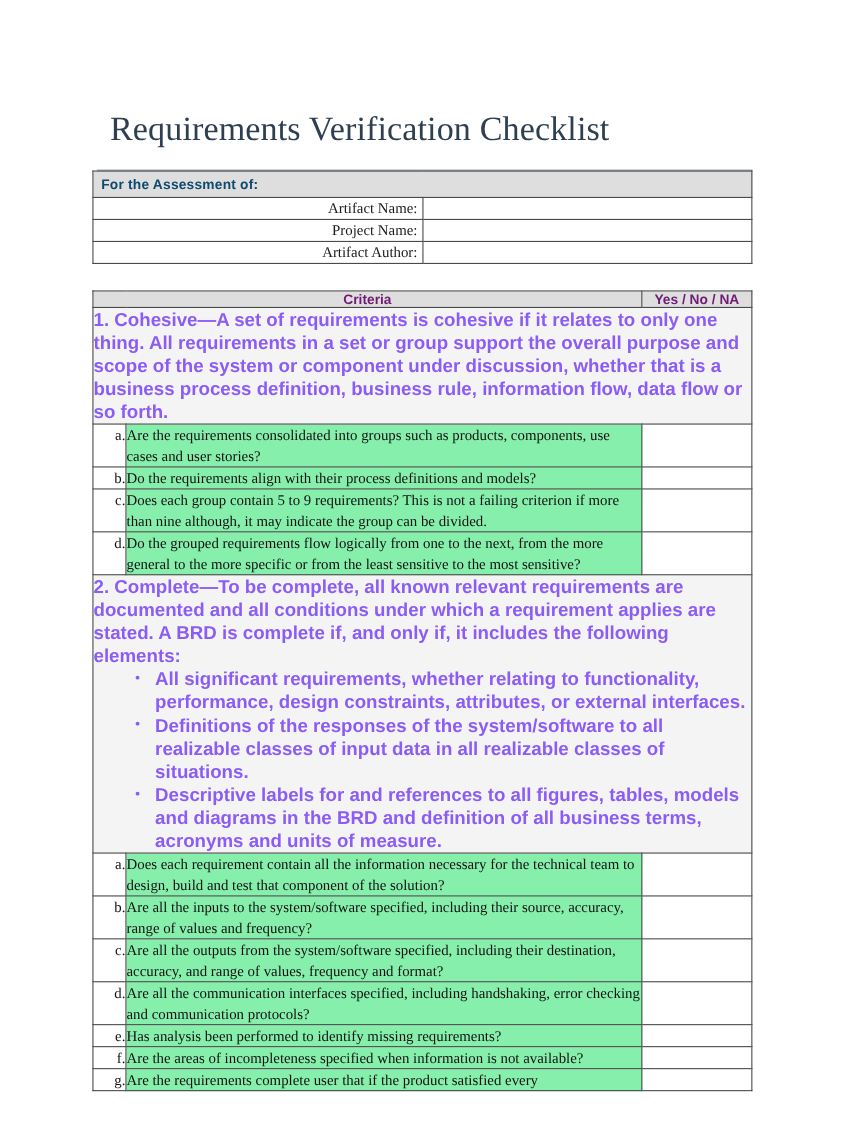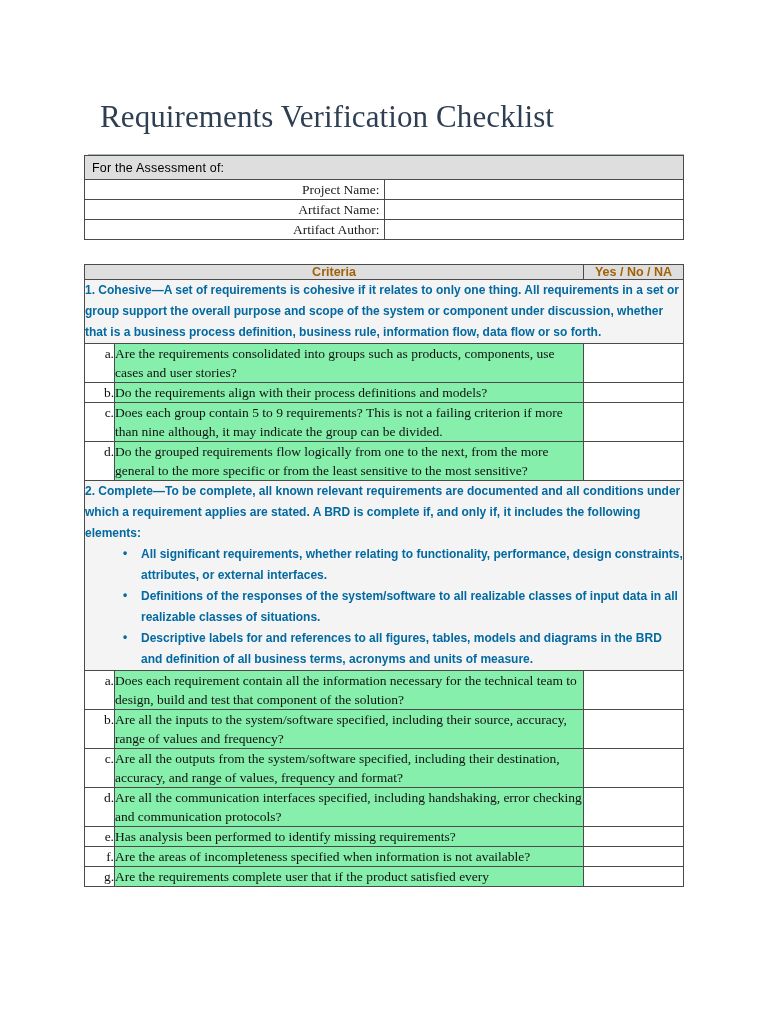--- a/index.html
+++ b/index.html
@@ -60,25 +60,25 @@
   }
   .assess-table td {
     border: 1px solid #4a4a4a;
     padding: 0;
     height: 19px;
     vertical-align: middle;
   }
   .assess-head-cell {
     background: #dedede;
     font-family: "Liberation Sans", "DejaVu Sans", sans-serif;
-    font-weight: normal;
+    font-weight: bold;
     font-size: 12.5px;
     padding: 2px 0 2px 7px !important;
     letter-spacing: 0.2px;
-    color: #000000;
+    color: #0c4a6e;
   }
   .assess-label {
     width: 118px;
     text-align: right;
     padding-right: 4px !important;
     font-size: 13.5px;
     font-family: "Liberation Serif", "DejaVu Serif", serif;
     color: #1a1a1a;
     white-space: nowrap;
   }
@@ -107,31 +107,31 @@
 
   .crit-head-criteria,
   .crit-head-answer {
     background: #dedede;
     font-family: "Liberation Sans", "DejaVu Sans", sans-serif;
     font-weight: bold;
     font-size: 12.5px;
     text-align: center;
     padding: 2px 0 3px 0;
     vertical-align: middle;
-    color: #a16207;
+    color: #701a75;
   }
 
   .section-cell {
     background: #f4f4f4;
     font-family: "Liberation Sans", "DejaVu Sans", sans-serif;
     font-weight: bold;
-    font-size: 12px;
+    font-size: 17px;
     line-height: 21px;
     padding: 3px 10px 4px 8px;
-    color: #0369a1;
+    color: #8b5cf6;
   }
   .section-cell .bullets {
     margin: 0;
     padding: 0;
     list-style: none;
   }
   .section-cell .bullets li {
     position: relative;
     padding-left: 56px;
     line-height: 21px;
@@ -174,25 +174,25 @@
     <h1 class="doc-title">Requirements Verification Checklist</h1>
     <div class="title-rule"></div>
   </div>
 
   <table class="assess-table">
     <tbody>
       <tr>
         <td class="assess-head-cell" colspan="2">For the Assessment of:</td>
       </tr>
       <tr>
+        <td class="assess-label">Artifact Name:</td>
+        <td class="assess-value"></td>
+      </tr>
+      <tr>
         <td class="assess-label">Project Name:</td>
-        <td class="assess-value"></td>
-      </tr>
-      <tr>
-        <td class="assess-label">Artifact Name:</td>
         <td class="assess-value"></td>
       </tr>
       <tr>
         <td class="assess-label">Artifact Author:</td>
         <td class="assess-value"></td>
       </tr>
     </tbody>
   </table>
 
   <table class="crit-table">

